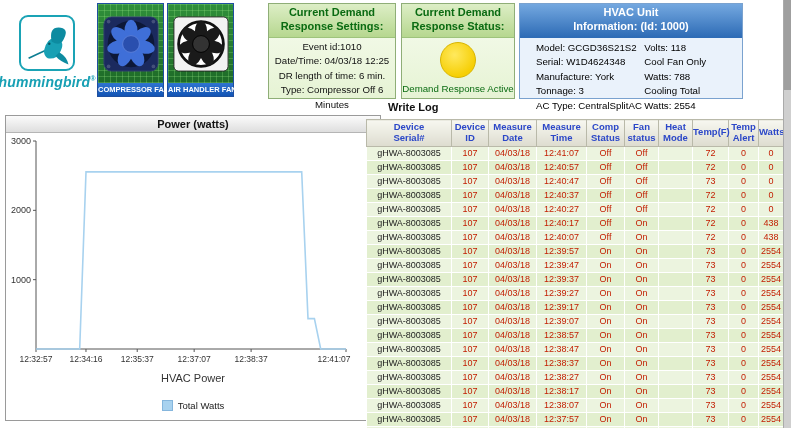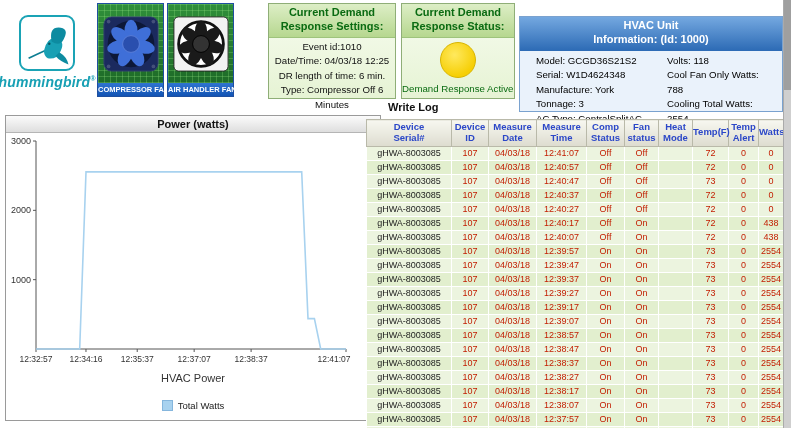--- a/index.html
+++ b/index.html
@@ -25,24 +25,24 @@
   .panel { position:absolute; border:1px solid #8fae77; font-size:10px; }
   .panel-hd { text-align:center; font-weight:bold; font-size:11px; line-height:1.25; padding:2px 0 3px; white-space:pre-line; }
   .green { background:linear-gradient(#f7fcef,#e6f3d4); }
   .green .panel-hd { color:#0a6b12; background:linear-gradient(#ddeec6,#b6d78f); border-bottom:1px solid #9ec37c; }
   .blue { background:#eaf2fb; border-color:#7aa2cf; }
   .blue .panel-hd { color:#fff; background:linear-gradient(#74a8e0,#2e6cb6); border-bottom:1px solid #2e6cb6; }
 
   .p-settings { left:268px; top:3px; width:128px; height:96px; }
   .p-settings .panel-bd { text-align:center; font-size:9.7px; line-height:1.5; color:#111; padding:2px 2px; }
   .p-status { left:401px; top:3px; width:114px; height:96px; }
-  .p-status .panel-bd { }
+  .p-status .panel-bd { text-align:center; }
   .sun { width:36px; height:36px; border-radius:50%; margin:4px auto 5px; background:radial-gradient(circle at 40% 35%, #ffe95e, #f6cf06 70%); border:1px solid #d8b400; }
   .status-text { color:#0a6b12; font-size:9.7px; }
-  .p-hvac { left:519px; top:16px; width:264px; height:96px; }
+  .p-hvac { left:519px; top:3px; width:224px; height:96px; }
   .p-hvac .panel-bd { display:flex; font-size:9.7px; line-height:1.5; color:#000; padding:3px 16px; text-align:left; }
   .hvac-col1 { width:57%; } .hvac-col2 { width:43%; }
 
   
   .chart-panel { position:absolute; left:5px; top:115px; width:376px; height:306px; border:1px solid #9a9a9a; background:#fff; }
   .chart-title { background:linear-gradient(#fbfbfb,#dedede); border-bottom:1px solid #b5b5b5; font-weight:bold; font-size:11px; text-align:center; padding:2px 0; }
   .chart-svg { display:block; }
   .chart-xlabel { text-align:center; font-size:11px; color:#333; margin-top:1px; }
   .chart-legend { display:flex; align-items:center; justify-content:center; gap:5px; margin-top:16px; font-size:9.5px; color:#222; }
   .legend-swatch { width:11px; height:11px; background:#a8d2ef; border:1px solid #85b6dd; display:inline-block; }

